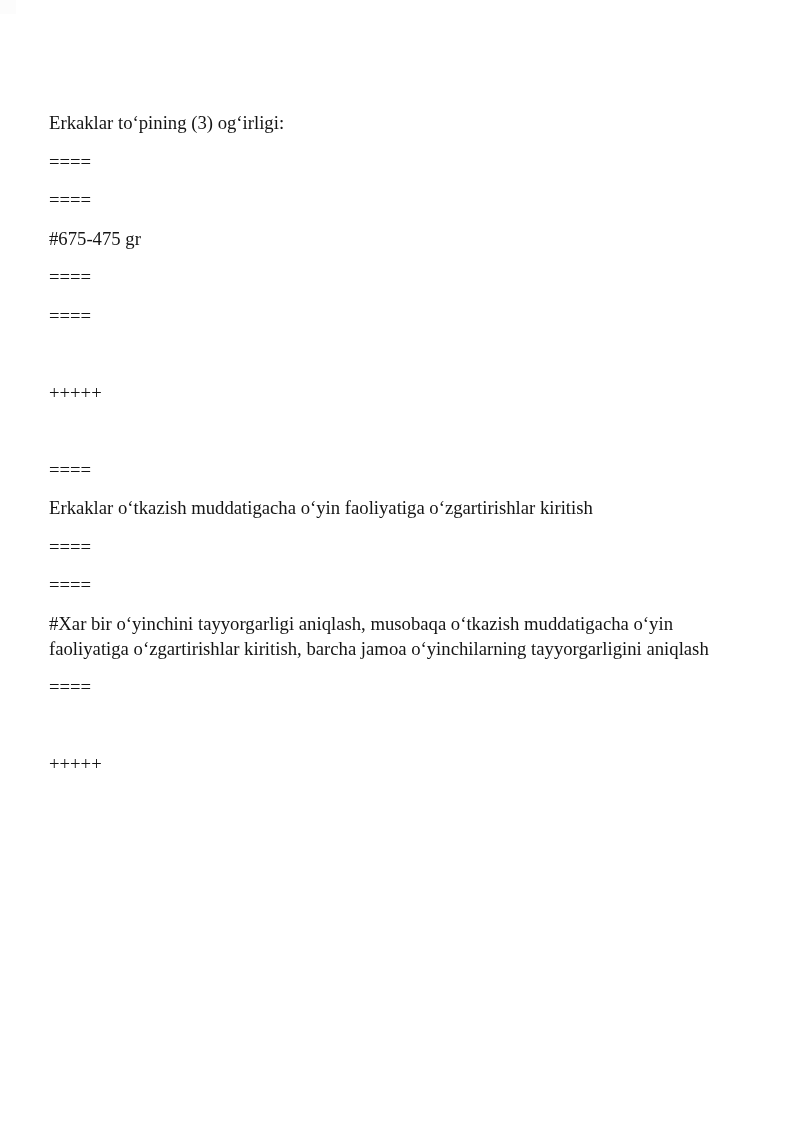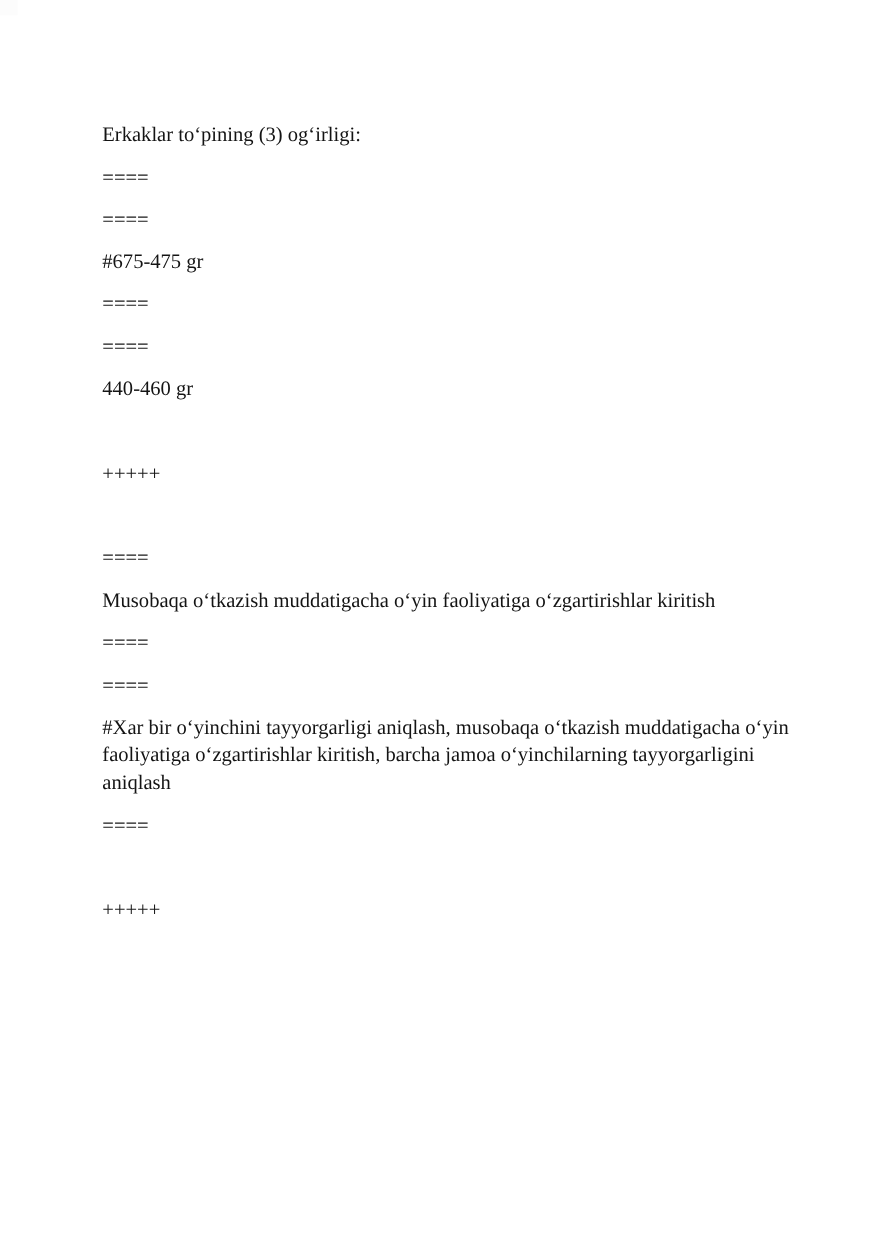--- a/index.html
+++ b/index.html
@@ -21,21 +21,21 @@
     width: 16px;
     height: 14px;
     background: #fcfcfc;
   }
   .doc-body {
     position: absolute;
     left: 0;
     top: 0;
     box-sizing: border-box;
     width: 800px;
-    padding: 110px 55px 0 93px;
+    padding: 110px 55px 0 49px;
     font-family: "Liberation Serif", "DejaVu Serif", serif;
     font-size: 18.7px;
     line-height: 25px;
     color: #141414;
     -webkit-font-smoothing: antialiased;
   }
   .doc-body p.line {
     margin: 0 0 13.5px 0;
     min-height: 25px;
     white-space: pre-wrap;
@@ -47,26 +47,25 @@
 
 <div class="page">
   <div class="corner-artifact"></div>
   <div class="doc-body">
       <p class="line question">Erkaklar to‘pining (3) og‘irligi:</p>
       <p class="line separator">====</p>
       <p class="line separator">====</p>
       <p class="line answer">#675-475 gr</p>
       <p class="line separator">====</p>
       <p class="line separator">====</p>
-      <p class="line answer">440-460 gr</p>
       <p class="line blank"></p>
       <p class="line divider">+++++</p>
       <p class="line blank"></p>
       <p class="line separator">====</p>
-      <p class="line answer">Musobaqa o‘tkazish muddatigacha o‘yin faoliyatiga o‘zgartirishlar kiritish</p>
+      <p class="line answer">Erkaklar o‘tkazish muddatigacha o‘yin faoliyatiga o‘zgartirishlar kiritish</p>
       <p class="line separator">====</p>
       <p class="line separator">====</p>
       <p class="line answer">#Xar bir o‘yinchini tayyorgarligi aniqlash, musobaqa o‘tkazish muddatigacha o‘yin faoliyatiga o‘zgartirishlar kiritish, barcha jamoa o‘yinchilarning tayyorgarligini aniqlash</p>
       <p class="line separator">====</p>
       <p class="line blank"></p>
       <p class="line divider">+++++</p>
     </div>
 </div>
 
 </body></html>

